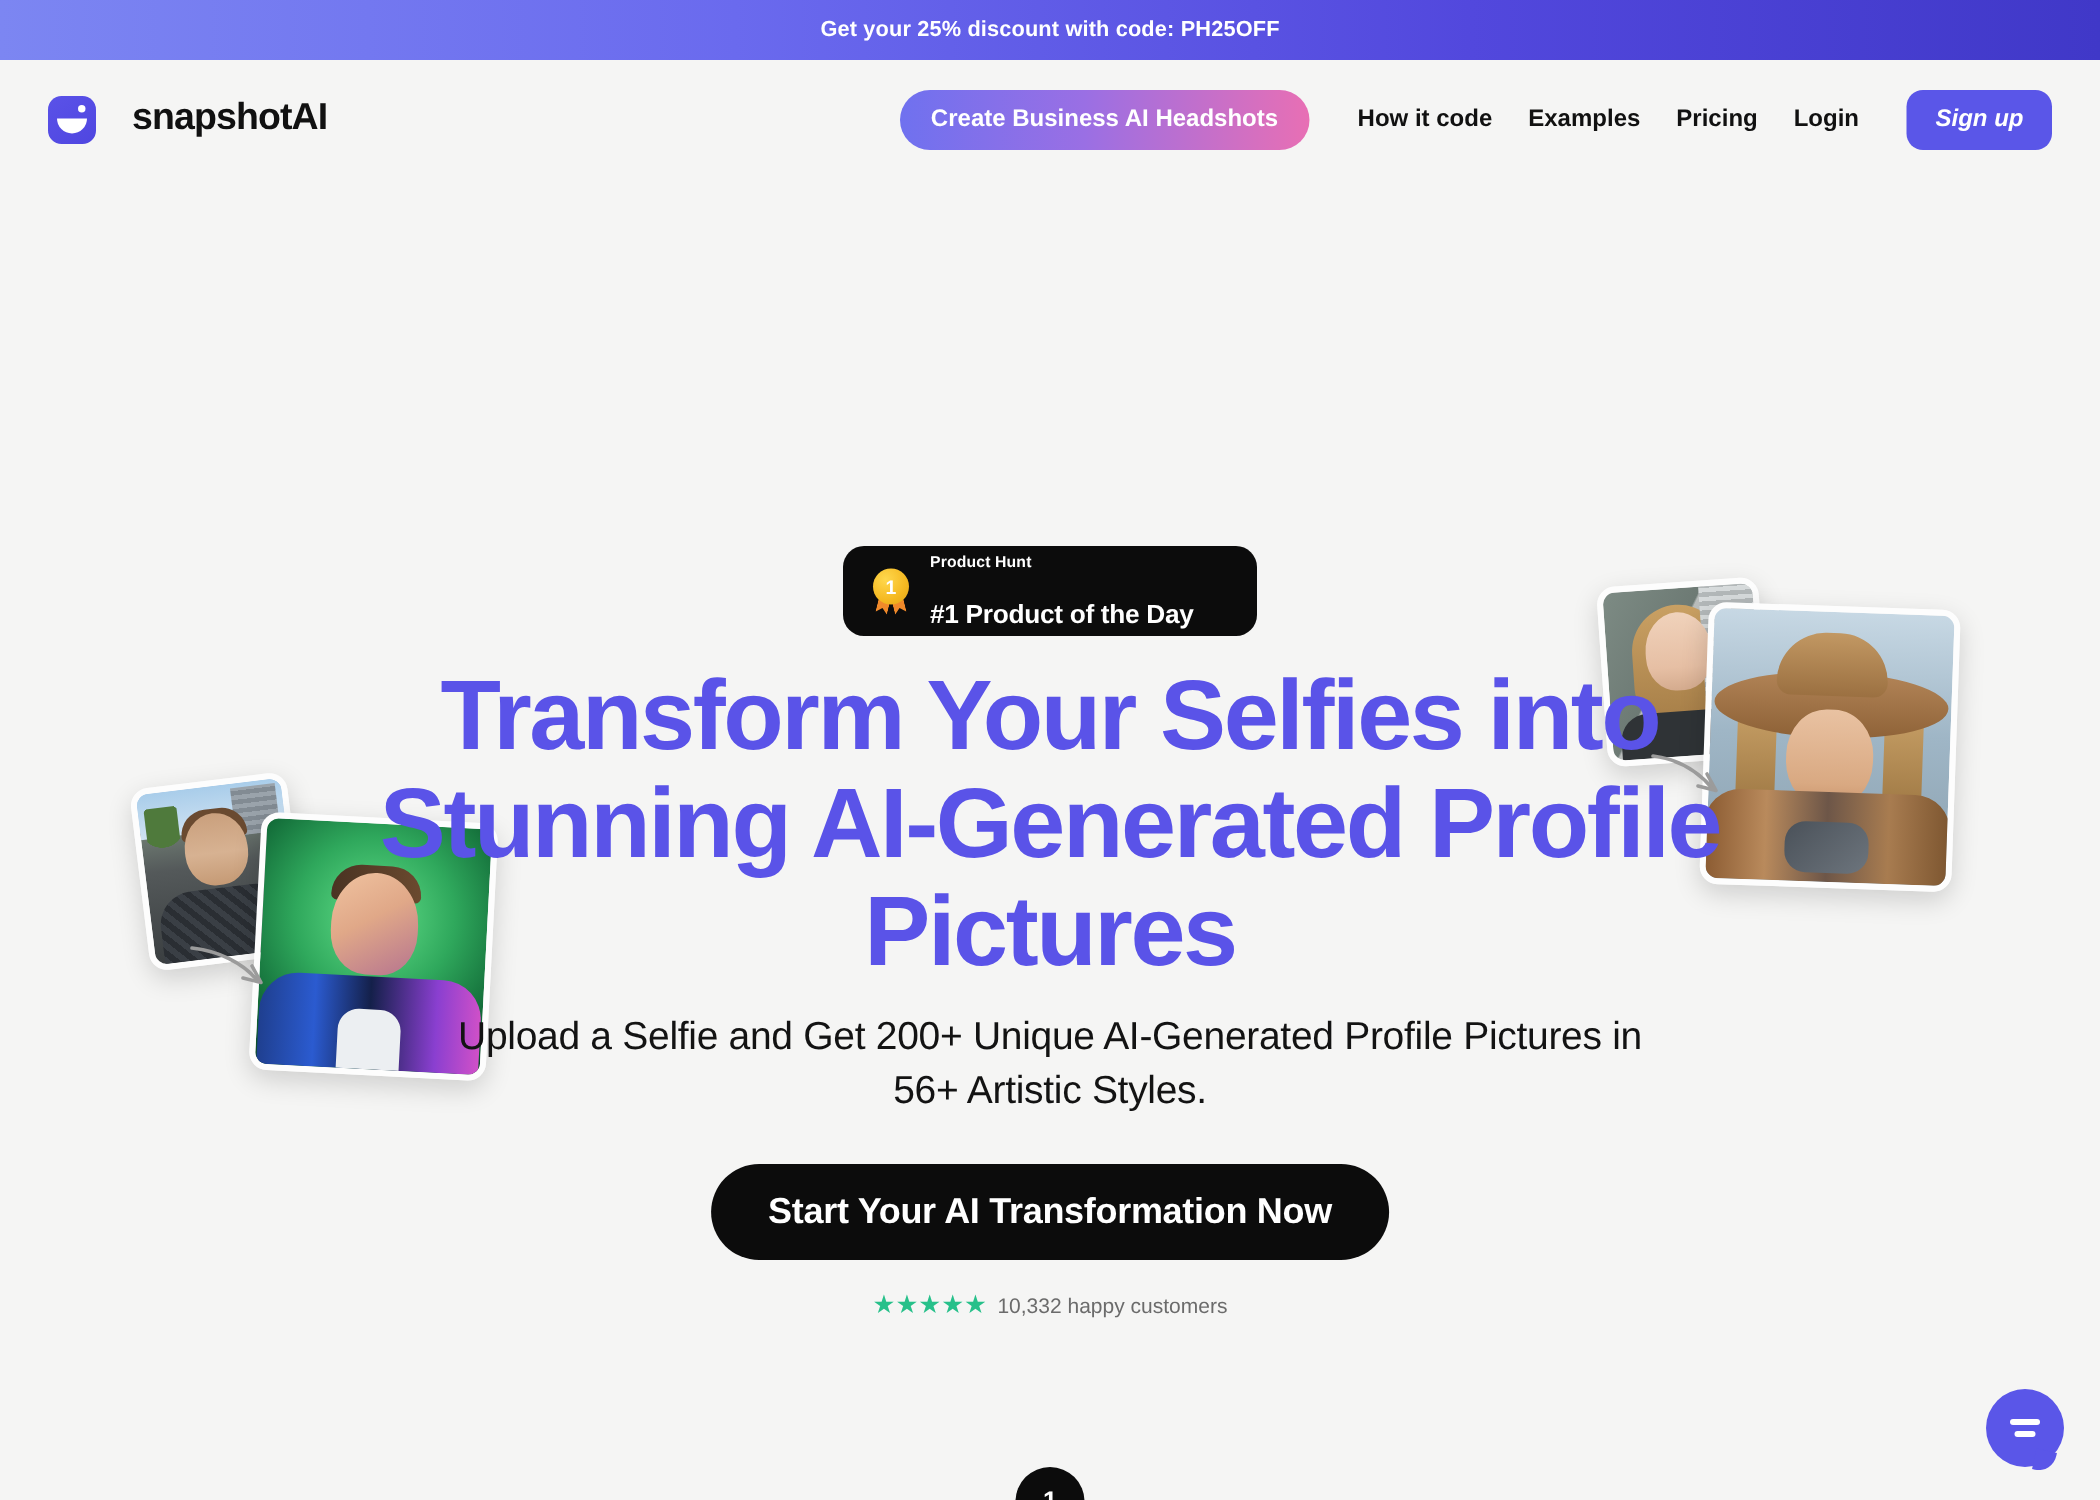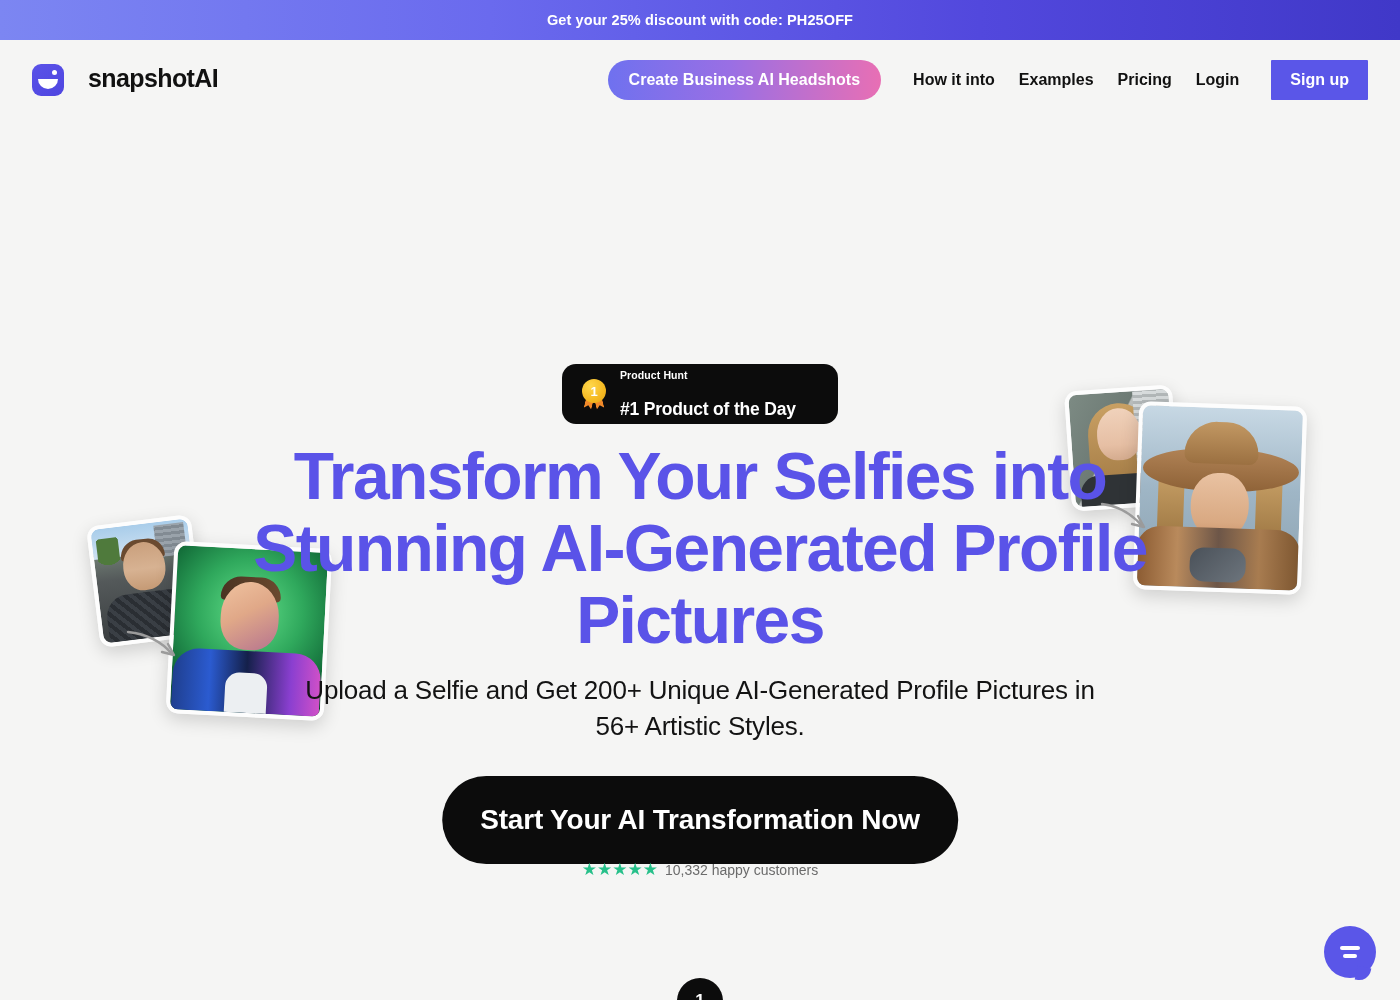--- a/index.html
+++ b/index.html
@@ -60,22 +60,22 @@
     color: #fff; font-size: 16px; font-weight: bold;
     padding: 11px 21px; border-radius: 999px; border: none;
     margin-right: 18px; white-space: nowrap; cursor: pointer;
   }
   .nav-link {
     font-size: 16px; font-weight: bold; color: #111; text-decoration: none;
     padding: 0 10px; white-space: nowrap; cursor: pointer;
   }
   .nav-signup {
     background: #5a56e8; color: #fff; font-size: 16px; font-weight: bold;
-    padding: 11px 19px; border-radius: 1px; border: none;
-    margin-left: 18px; white-space: nowrap; cursor: pointer;
+    padding: 11px 19px; border-radius: 11px; border: none;
+    margin-left: 18px; white-space: nowrap; cursor: pointer; font-style: italic;
   }
 
   
   .hero { position: relative; width: 100%; height: 840px; }
 
   .ph-badge {
     position: absolute; left: 50%; transform: translateX(-50%);
     top: 244px;
     background: #0c0c0c; border-radius: 14px;
     width: 276px; height: 60px;
@@ -112,23 +112,23 @@
     position: absolute; top: 552px; left: 0; right: 0;
     text-align: center; color: #131313;
     font-size: 26px; line-height: 36px; font-weight: normal;
     letter-spacing: -.2px;
     padding: 0 300px;
     z-index: 3;
   }
   .hero-cta {
     position: absolute; top: 656px; left: 50%; transform: translateX(-50%);
     background: #0c0c0c; color: #fff;
-    font-size: 28px; font-weight: bold; letter-spacing: -.2px;
+    font-size: 24px; font-weight: bold; letter-spacing: -.2px;
     border: none; border-radius: 999px;
-    padding: 28px 38px; cursor: pointer; z-index: 3;
+    padding: 18px 38px; cursor: pointer; z-index: 3;
   }
   .rating-row {
     position: absolute; top: 741px; left: 0; right: 0;
     display: flex; align-items: center; justify-content: center; gap: 7px;
     z-index: 3;
   }
   .stars { display: flex; gap: 1px; color: #27c08a; font-size: 17px; line-height: 1; }
   .rating-text { color: #6b6b6b; font-size: 14px; }
 
   
@@ -299,21 +299,21 @@
   <div class="brand">
     <span class="brand-mark">
       <span class="bowl"></span>
         <span class="dot"></span>
     </span>
     <span class="brand-name">snapshotAI</span>
   </div>
 
   <nav class="nav">
     <button class="nav-cta">Create Business AI Headshots</button>
-    <a class="nav-link">How it into</a>
+    <a class="nav-link">How it code</a>
     <a class="nav-link">Examples</a>
     <a class="nav-link">Pricing</a>
     <a class="nav-link">Login</a>
     <button class="nav-signup">Sign up</button>
   </nav>
 </header>
 
 <section class="hero">
 
   <div class="ph-badge">

